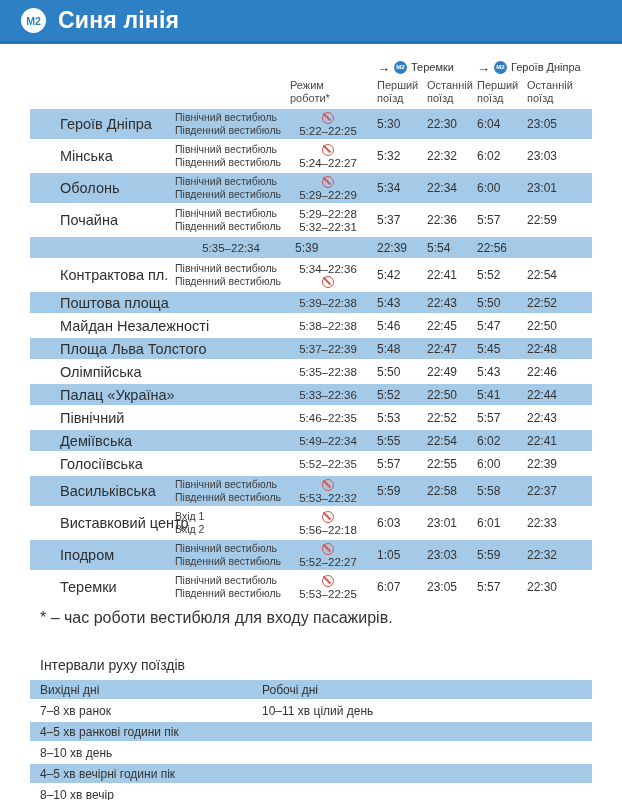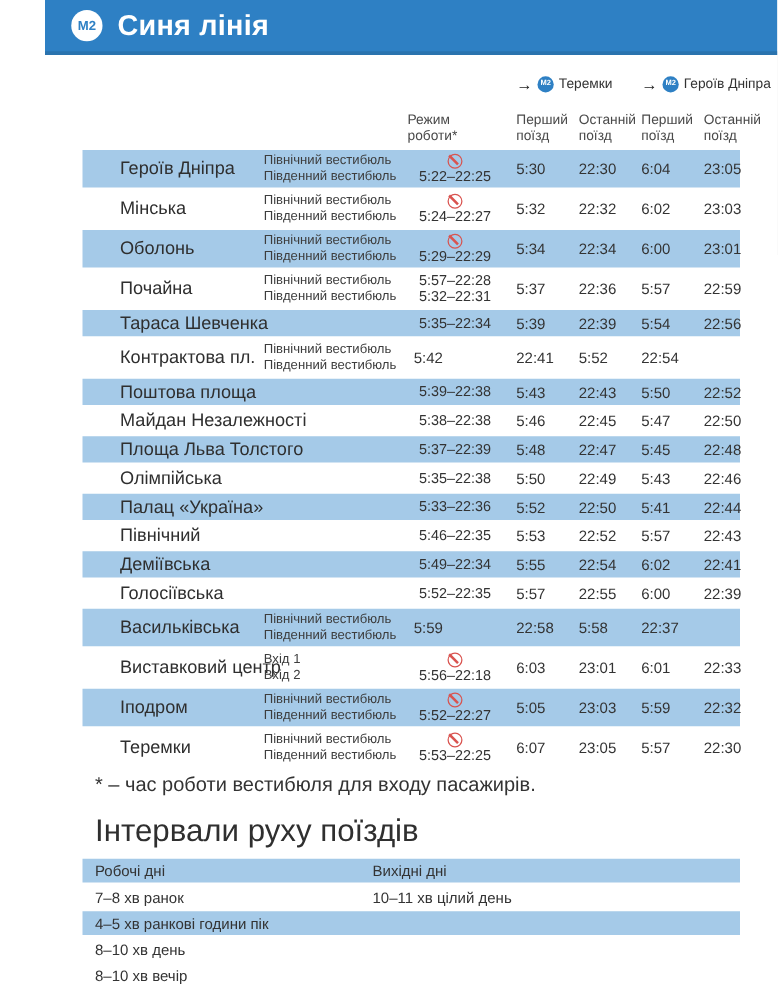--- a/index.html
+++ b/index.html
@@ -1,20 +1,20 @@
 <!DOCTYPE html>
 <html><head>
 <meta charset="utf-8">
 <style>
   * { margin: 0; padding: 0; box-sizing: border-box; }
   html, body { background: #f6f6f6; }
   .page {
     width: 622px; height: 800px; background: #ffffff; overflow: hidden;
     font-family: "Liberation Sans", "DejaVu Sans", sans-serif; color: #333;
-    position: relative; margin: 0 auto; padding-left: 36px;
+    position: relative; margin: 0 auto;
   }
   
   .topbar {
     height: 44px; background: #2E80C4; display: flex; align-items: center;
     padding-left: 21px; gap: 12px; border-bottom: 3px solid #2a73ae;
   }
   .m2-badge {
     width: 25px; height: 25px; border-radius: 50%; background: #fff;
     color: #2E80C4; font-size: 10.5px; font-weight: bold;
     display: flex; align-items: center; justify-content: center; flex: 0 0 auto;
@@ -29,21 +29,21 @@
   .th-dir { display: flex; align-items: center; gap: 4px; white-space: nowrap; padding-left: 8px; color: #333; }
   .th-dir.d1 { grid-column: 4 / span 2; }
   .th-dir.d2 { grid-column: 6 / span 2; }
   .arrow { font-size: 13px; color: #222; }
   .mini-badge {
     width: 13px; height: 13px; border-radius: 50%; background: #2E80C4; color: #fff;
     font-size: 6px; font-weight: bold; display: inline-flex; align-items: center; justify-content: center;
     flex: 0 0 auto;
   }
   .dir-label { font-size: 11px; color: #333; }
-  .thead-r2 { margin-top: 14px; padding-bottom: 4px; }
+  .thead-r2 { margin-top: 3px; padding-bottom: 4px; }
   .th { padding-left: 8px; }
   .th.regime-h { grid-column: 3; width: 62px; padding-left: 3px; }
   .th.c4 { grid-column: 4; } .th.c5 { grid-column: 5; }
   .th.c6 { grid-column: 6; } .th.c7 { grid-column: 7; }
 
   .row {
     min-height: 21px; margin-bottom: 2px; align-items: center;
     padding: 2px 20px 2px 0; grid-template-columns: 145px 112px 82px 50px 50px 50px 53px;
     display: grid;
   }
@@ -61,21 +61,21 @@
     display: inline-block; width: 12px; height: 12px; border: 1.6px solid #D9534F;
     border-radius: 50%; position: relative;
   }
   .no-entry::after {
     content: ""; position: absolute; left: -0.6px; top: 3.7px; width: 10px; height: 1.6px;
     background: #D9534F; transform: rotate(45deg);
   }
 
   
   .footnote { margin: 7px 0 0 10px; font-size: 16px; color: #333; }
-  .intervals-heading { margin: 13px 0 7px 10px; font-size: 25px; color: #2f2f2f; }
+  .intervals-heading { margin: 30px 0 7px 10px; font-size: 14px; color: #2f2f2f; }
   .interval-row {
     display: grid; grid-template-columns: 222px 1fr; min-height: 19px;
     margin-bottom: 2px; align-items: center; font-size: 12px; color: #333;
   }
   .interval-row.blue { background: #A5CAE8; }
   .icell { padding-left: 10px; white-space: nowrap; }
   .alert-note { margin: 8px 0 0 10px; font-size: 12px; line-height: 16px; color: #333; }
 </style>
 </head>
 <body>
@@ -163,45 +163,50 @@
     <div class="cell time">6:00</div>
     <div class="cell time">23:01</div>
   </div>
         <div class="row">
     <div class="cell name">Почайна</div>
     <div class="cell vest">
             <div class="vest-label">Північний вестибюль</div>
             <div class="vest-label">Південний вестибюль</div>
           </div>
     <div class="cell regime">
-            <div class="regime-line">5:57–22:28</div>
+            <div class="regime-line">5:29–22:28</div>
             <div class="regime-line">5:32–22:31</div>
           </div>
     <div class="cell time">5:37</div>
     <div class="cell time">22:36</div>
     <div class="cell time">5:57</div>
     <div class="cell time">22:59</div>
   </div>
         <div class="row blue">
-    <div class="cell name">Тараса Шевченка</div>
     <div class="cell vest"></div>
     <div class="cell regime">
             <div class="regime-line">5:35–22:34</div>
           </div>
     <div class="cell time">5:39</div>
     <div class="cell time">22:39</div>
     <div class="cell time">5:54</div>
     <div class="cell time">22:56</div>
   </div>
         <div class="row">
     <div class="cell name">Контрактова пл.</div>
     <div class="cell vest">
             <div class="vest-label">Північний вестибюль</div>
             <div class="vest-label">Південний вестибюль</div>
           </div>
+    <div class="cell regime">
+            <div class="regime-line">5:34–22:36</div>
+            <div class="regime-line">
+              <span class="no-entry"></span>
+            </div>
+          </div>
     <div class="cell time">5:42</div>
     <div class="cell time">22:41</div>
     <div class="cell time">5:52</div>
     <div class="cell time">22:54</div>
   </div>
         <div class="row blue">
     <div class="cell name">Поштова площа</div>
     <div class="cell vest"></div>
     <div class="cell regime">
             <div class="regime-line">5:39–22:38</div>
@@ -287,20 +292,26 @@
     <div class="cell time">22:55</div>
     <div class="cell time">6:00</div>
     <div class="cell time">22:39</div>
   </div>
         <div class="row blue">
     <div class="cell name">Васильківська</div>
     <div class="cell vest">
             <div class="vest-label">Північний вестибюль</div>
             <div class="vest-label">Південний вестибюль</div>
           </div>
+    <div class="cell regime">
+            <div class="regime-line">
+              <span class="no-entry"></span>
+            </div>
+            <div class="regime-line">5:53–22:32</div>
+          </div>
     <div class="cell time">5:59</div>
     <div class="cell time">22:58</div>
     <div class="cell time">5:58</div>
     <div class="cell time">22:37</div>
   </div>
         <div class="row">
     <div class="cell name">Виставковий центр</div>
     <div class="cell vest">
             <div class="vest-label">Вхід 1</div>
             <div class="vest-label">Вхід 2</div>
@@ -321,21 +332,21 @@
     <div class="cell vest">
             <div class="vest-label">Північний вестибюль</div>
             <div class="vest-label">Південний вестибюль</div>
           </div>
     <div class="cell regime">
             <div class="regime-line">
               <span class="no-entry"></span>
             </div>
             <div class="regime-line">5:52–22:27</div>
           </div>
-    <div class="cell time">5:05</div>
+    <div class="cell time">1:05</div>
     <div class="cell time">23:03</div>
     <div class="cell time">5:59</div>
     <div class="cell time">22:32</div>
   </div>
         <div class="row">
     <div class="cell name">Теремки</div>
     <div class="cell vest">
             <div class="vest-label">Північний вестибюль</div>
             <div class="vest-label">Південний вестибюль</div>
           </div>
@@ -351,36 +362,40 @@
     <div class="cell time">22:30</div>
   </div>
       </div>
 
     <div class="footnote">* – час роботи вестибюля для входу пасажирів.</div>
 
     <div class="intervals-heading">Інтервали руху поїздів</div>
 
     <div>
       <div class="interval-row blue">
+        <div class="icell">Вихідні дні</div>
         <div class="icell">Робочі дні</div>
-        <div class="icell">Вихідні дні</div>
       </div>
       <div id="interval-rows">
           <div class="interval-row">
     <div class="icell">7–8 хв ранок</div>
     <div class="icell">10–11 хв цілий день</div>
   </div>
           <div class="interval-row blue">
     <div class="icell">4–5 хв ранкові години пік</div>
     <div class="icell"></div>
   </div>
           <div class="interval-row">
     <div class="icell">8–10 хв день</div>
     <div class="icell"></div>
   </div>
+          <div class="interval-row blue">
+    <div class="icell">4–5 хв вечірні години пік</div>
+    <div class="icell"></div>
+  </div>
           <div class="interval-row">
     <div class="icell">8–10 хв вечір</div>
     <div class="icell"></div>
   </div>
         </div>
     </div>
 
     <div class="alert-note">
       <div>Під час повітряної тривоги всі станції працюють в режимі укриття цілодобово.</div>
 

